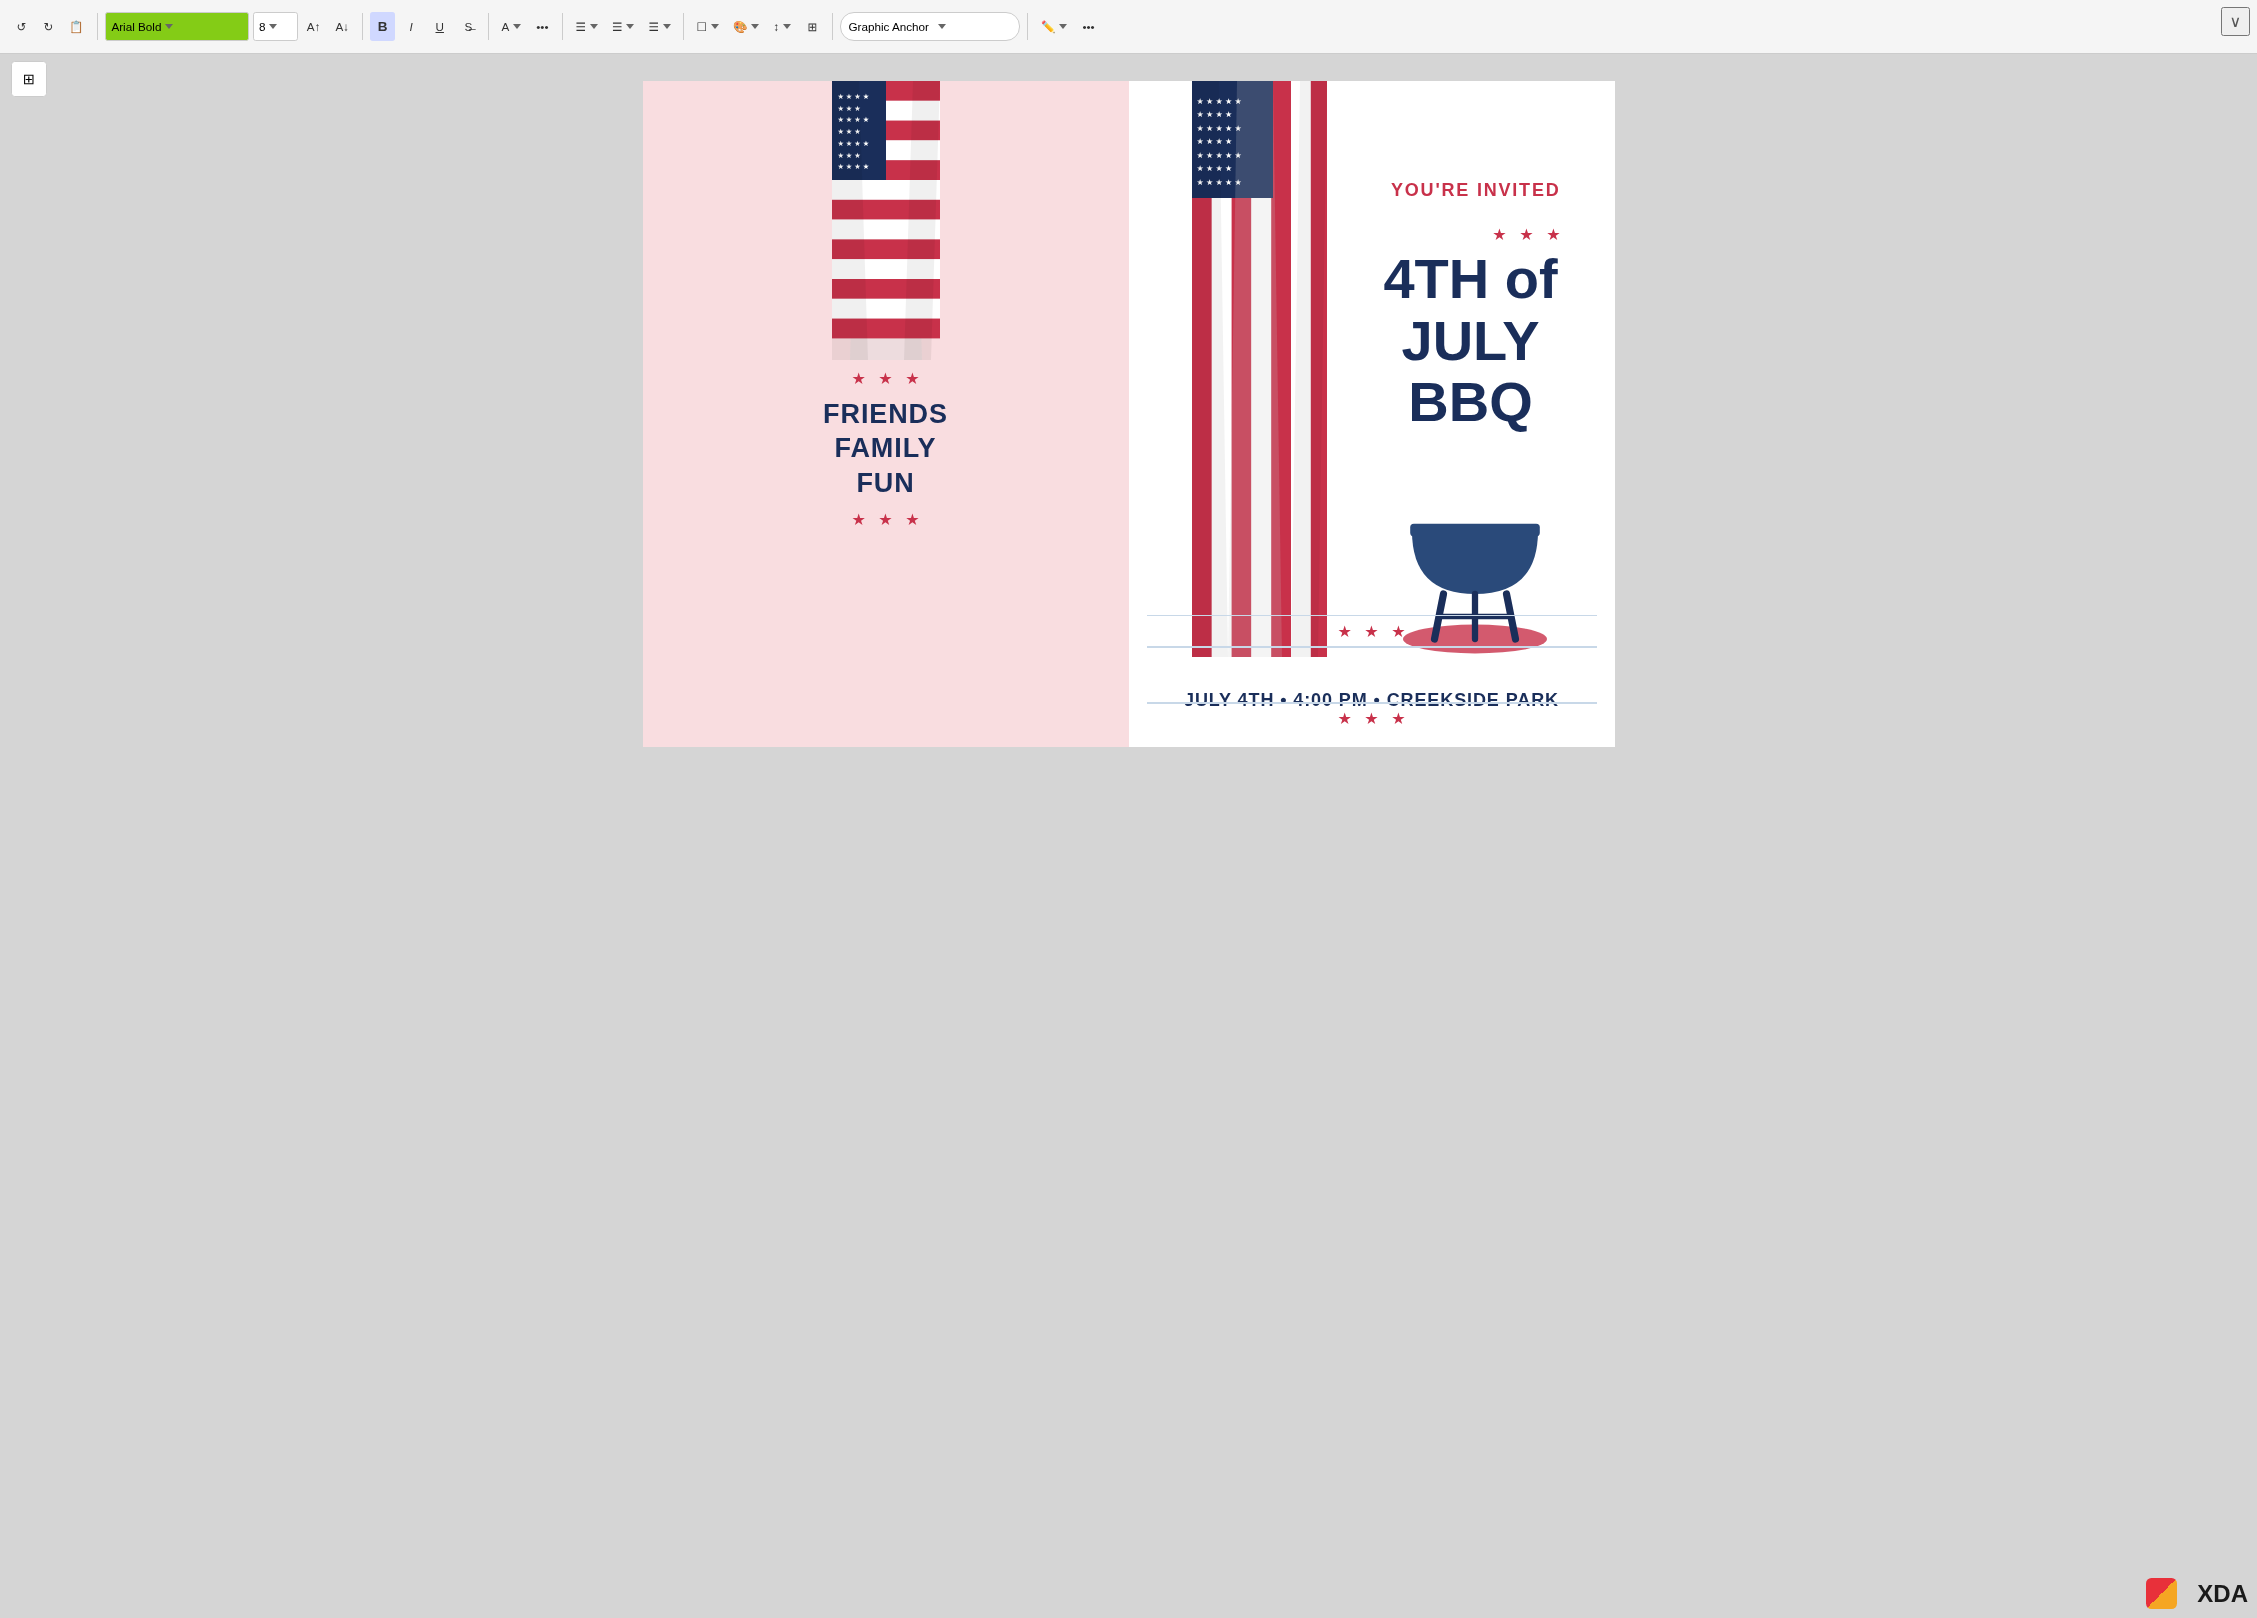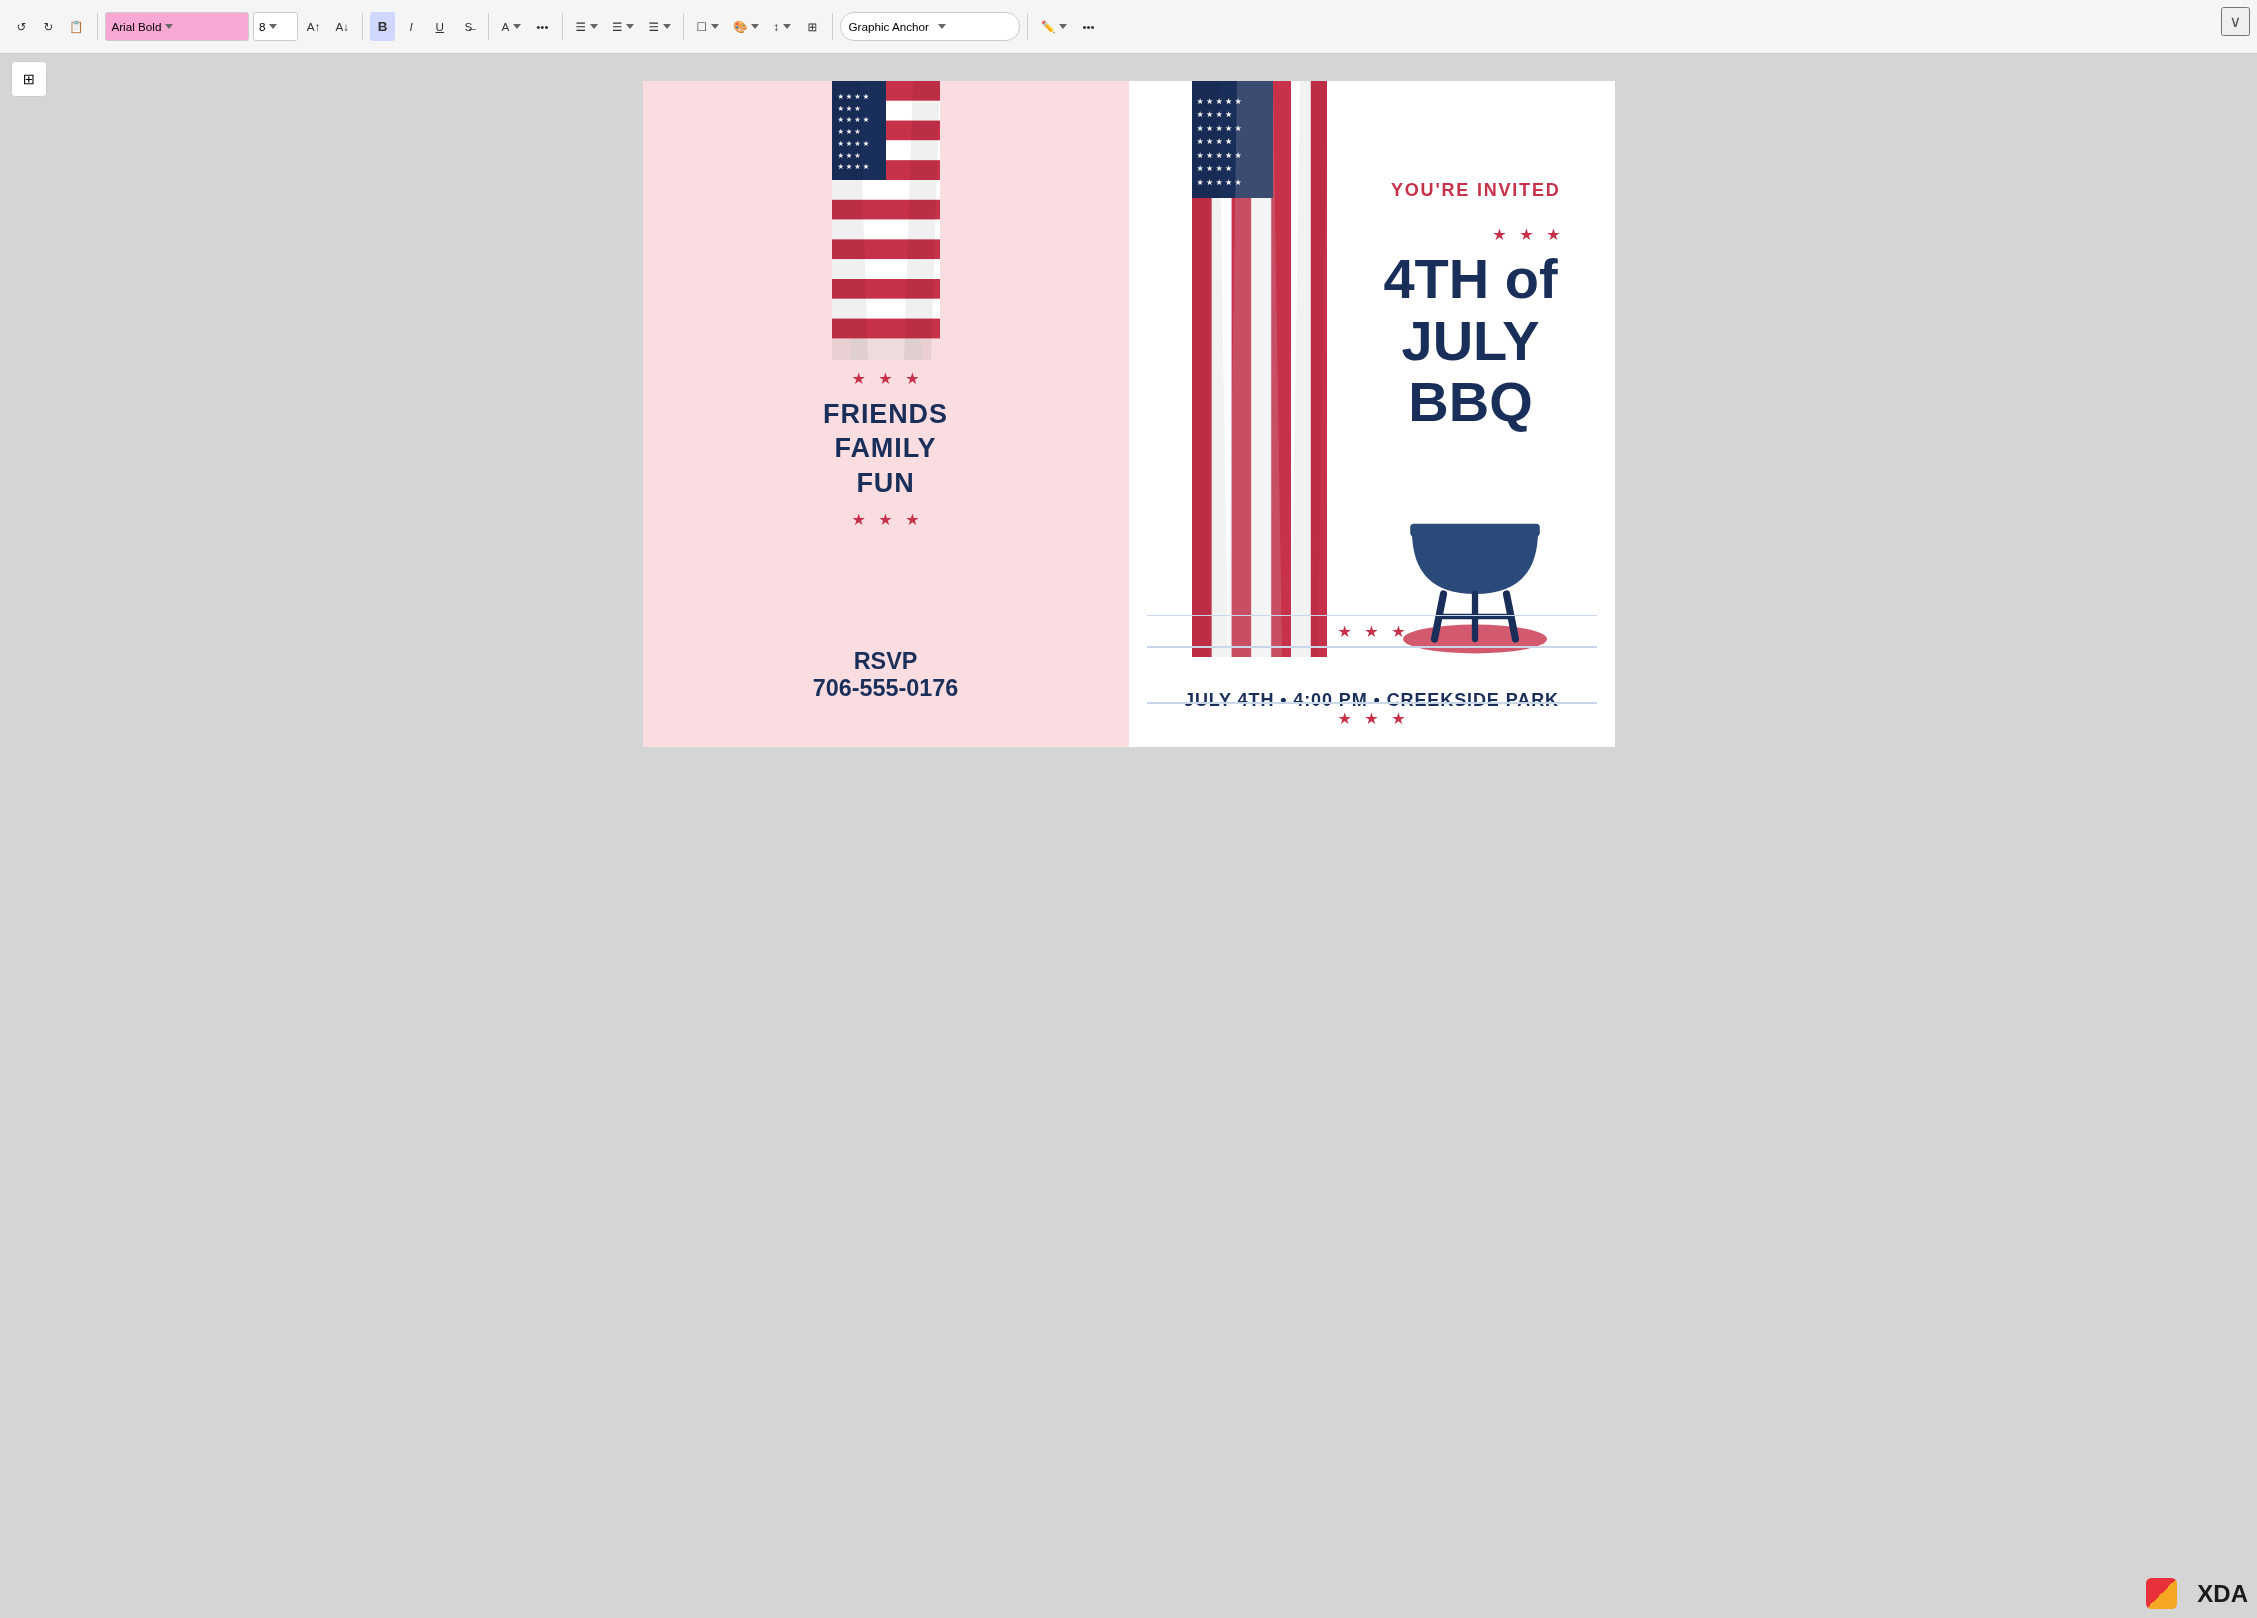--- a/index.html
+++ b/index.html
@@ -54,21 +54,21 @@
       height: 29px;
       min-width: 25px;
     }
     .toolbar-btn.active { background: #d0d8ff; }
 
     .font-name-select {
       display: flex;
       align-items: center;
       border: 0.9px solid #ccc;
       border-radius: 2.7px;
-      background: #f9a8d4;
+      background: #84cc16;
       padding: 1.8px 5.4px;
       height: 29px;
       min-width: 144px;
       font-size: 11.7px;
       cursor: pointer;
     }
 
     .font-size-select {
       display: flex;
       align-items: center;
@@ -510,24 +510,20 @@
         <div class="friends-text">FAMILY</div>
         <div class="friends-text">FUN</div>
 
         <div class="stars-row" style="margin-top:7.2px;">
           <span class="star">★</span>
           <span class="star">★</span>
           <span class="star">★</span>
         </div>
       </div>
 
-      <div class="rsvp-section">
-        <div class="rsvp-title">RSVP</div>
-        <div class="rsvp-phone">706-555-0176</div>
-      </div>
 
     </div>
 
     <div class="page-right">
 
       <div class="flag-right">
         <svg width="144" height="576" viewBox="0 0 160 640" xmlns="http://www.w3.org/2000/svg">
 
           <rect x="10" y="0" width="22" height="640" fill="#c8314a"></rect>
           <rect x="32" y="0" width="22" height="640" fill="white"></rect>

